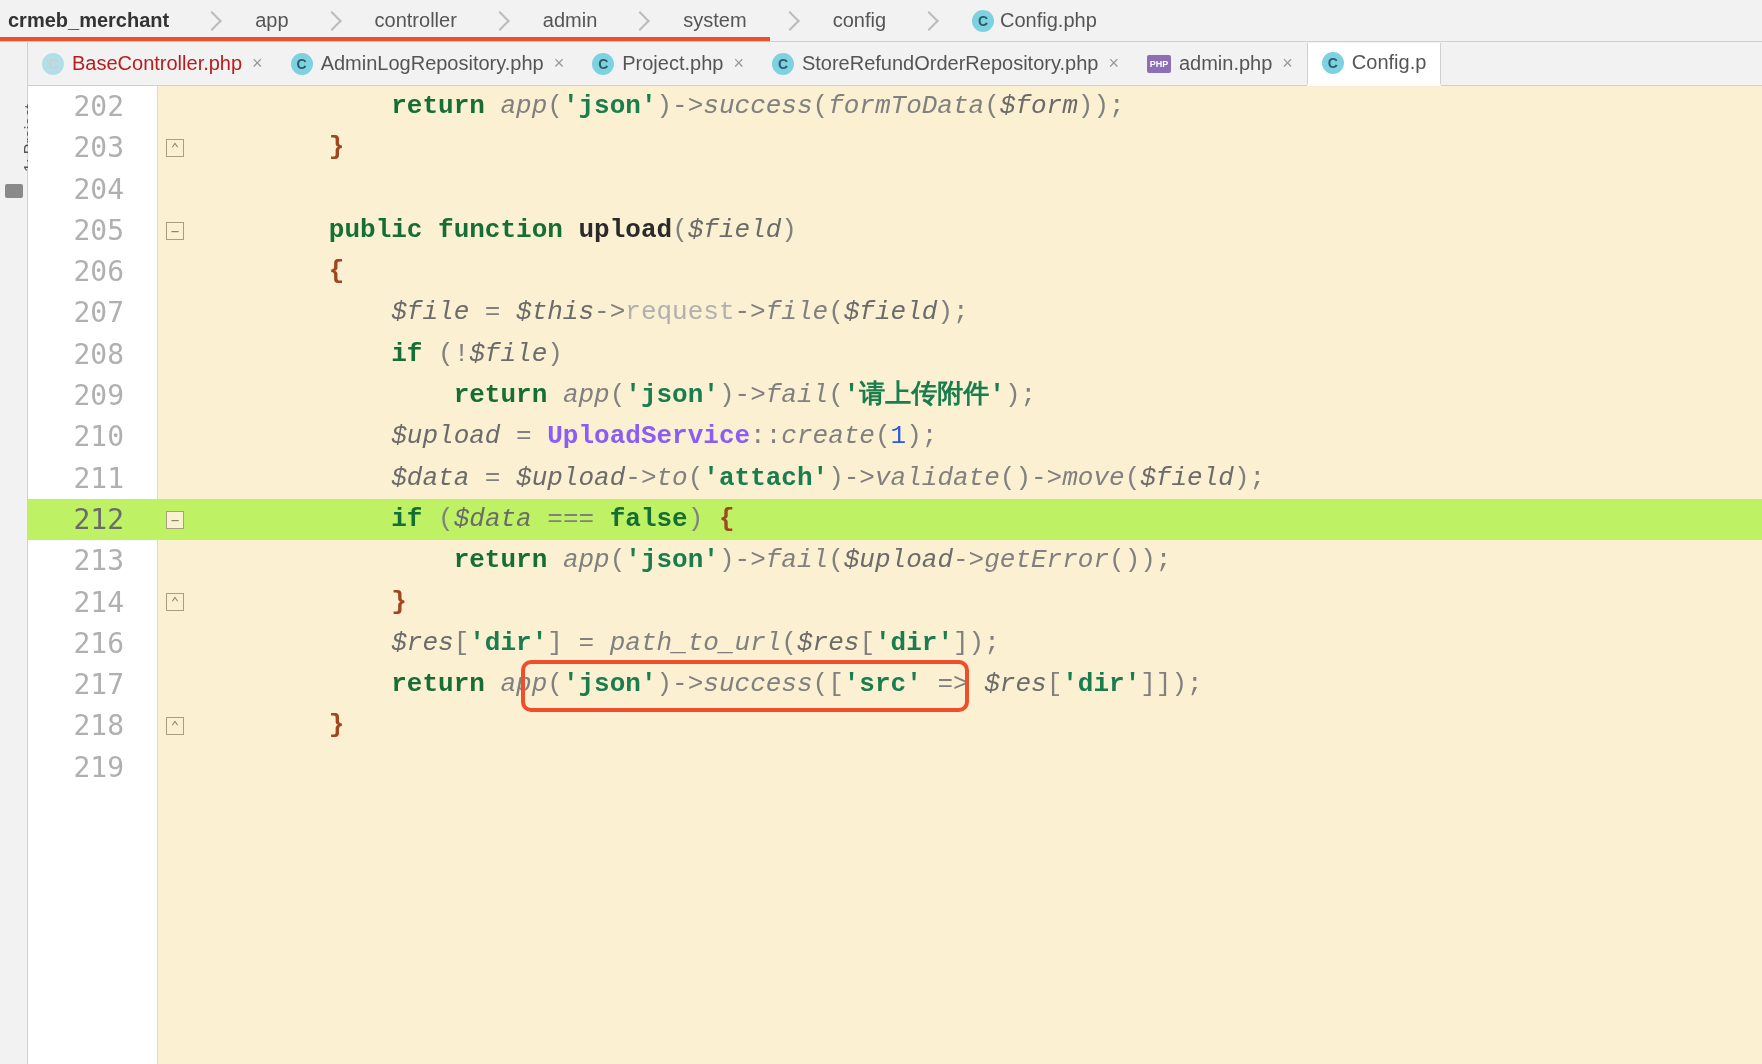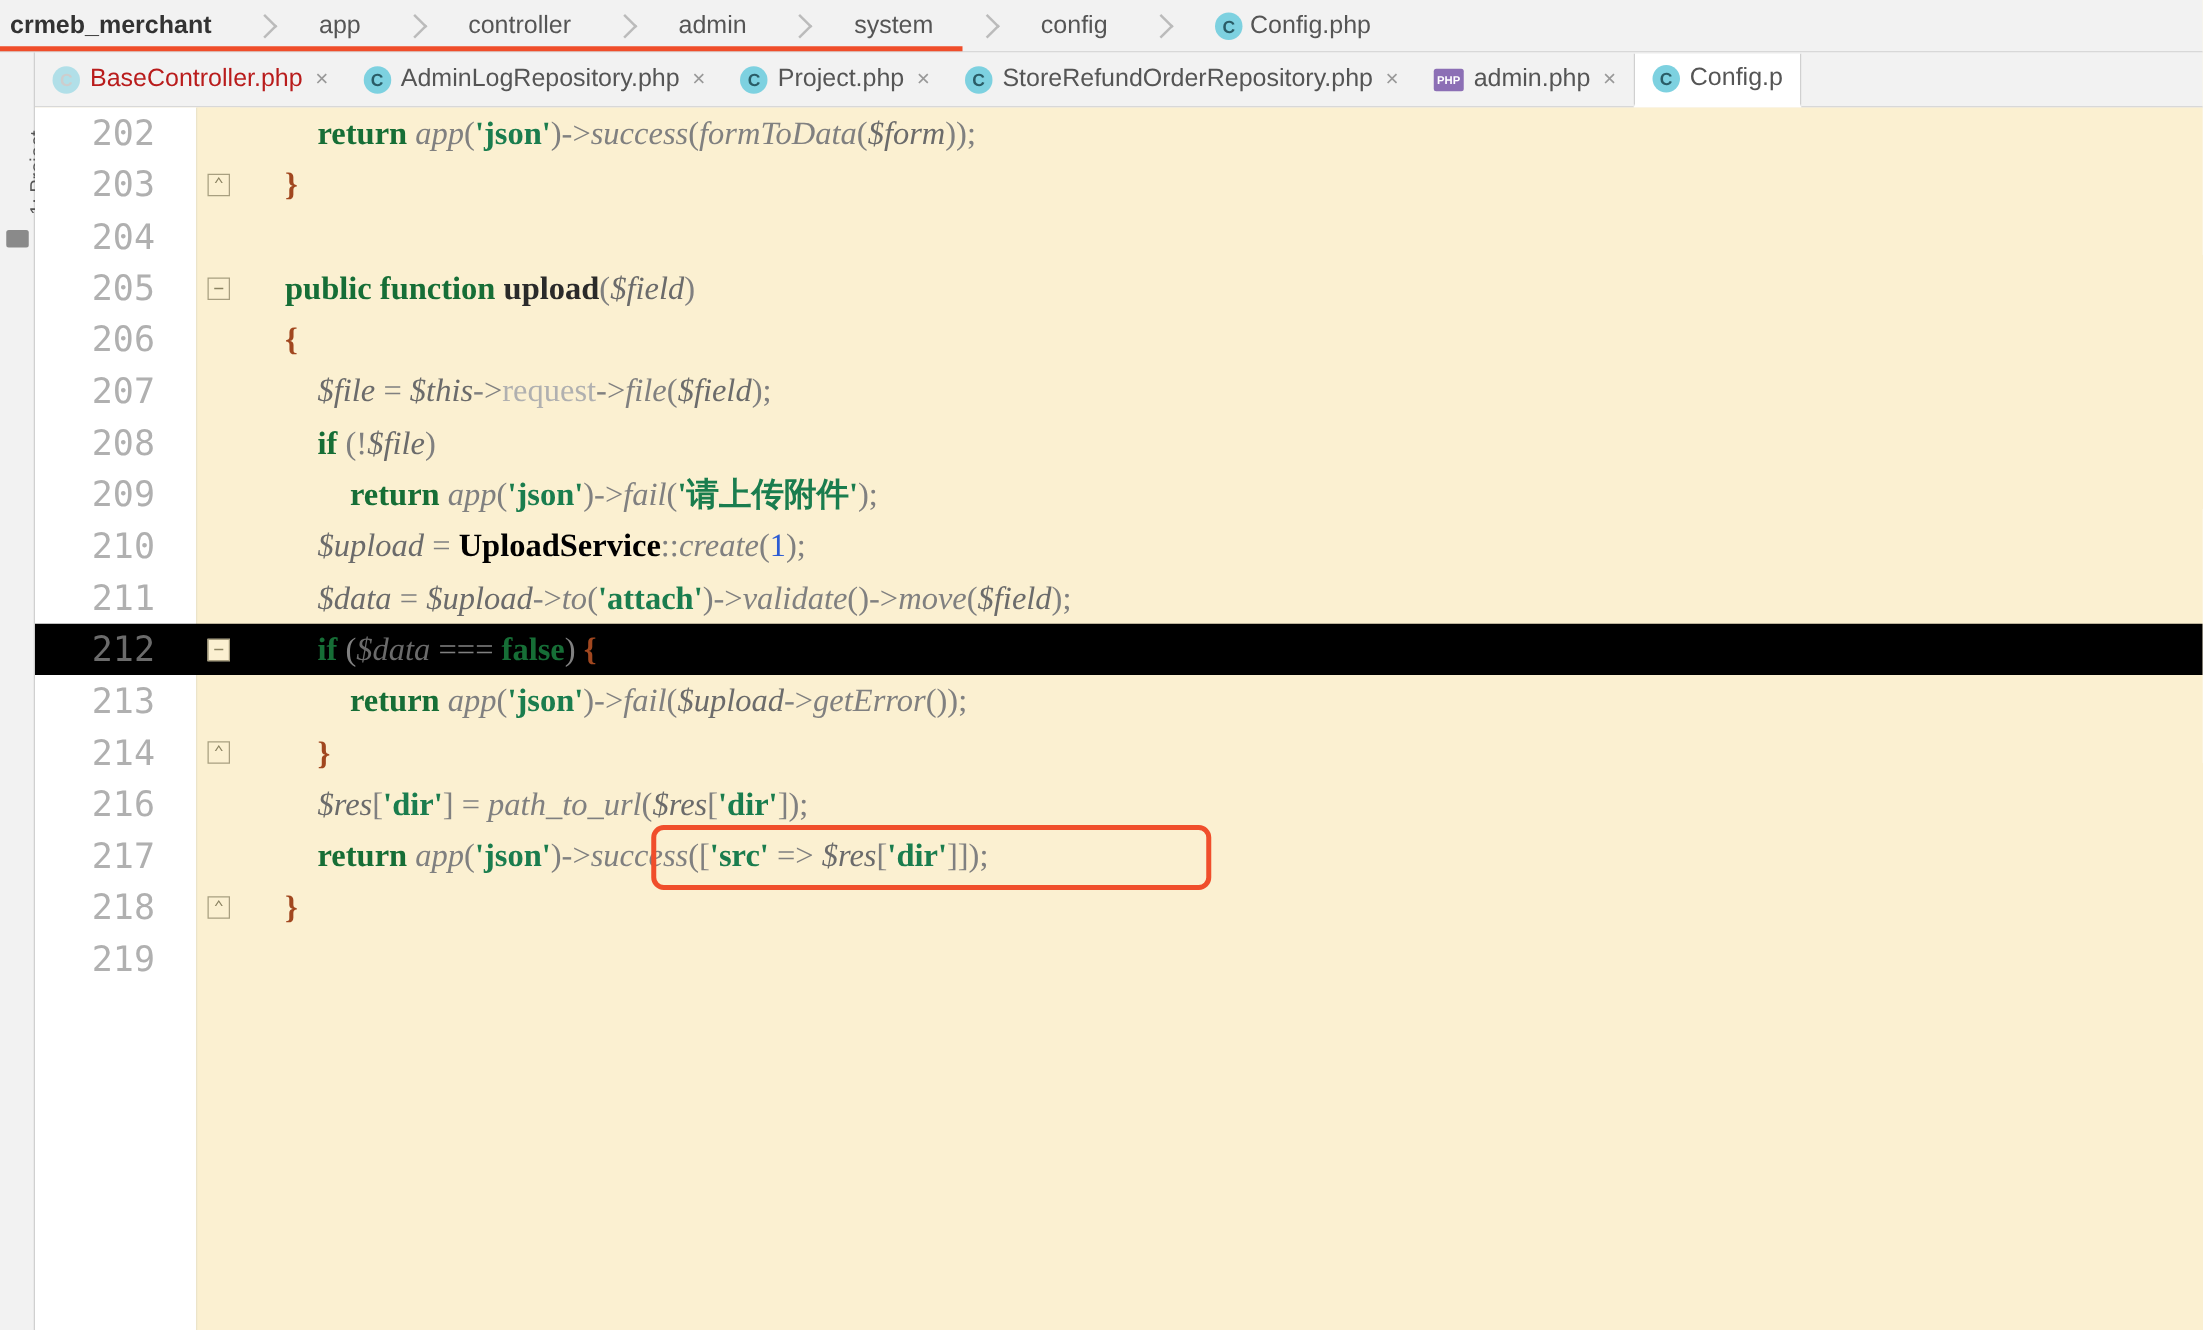--- a/index.html
+++ b/index.html
@@ -162,39 +162,39 @@
     left: 138px;
     width: 18px; height: 18px;
     border: 1.6px solid #a89f80;
     background: #fbf0d1;
     display: flex; align-items: center; justify-content: center;
     font-size: 14px; color: #8b8362;
     line-height: 1;
   }
   .code {
     position: absolute;
-    left: 148px;
-    font-family: Liberation Serif, serif;
+    left: 176px;
+    font-family: Liberation Mono, monospace;
     color: #808080;
   }
-  .line.active { background: #000000; }
+  .line.active { background: #bef264; }
   .line.active .line-num { color: #6b6b6b; }
 
   
   .kw   { color: #166e36; font-weight: 700; } 
   .fn   { color: #2a2a2a; font-weight: 700; } 
   .call { color: #808080; font-style: italic; }
   .var  { color: #6b6b6b; font-style: italic; }
   .str  { color: #1a7d4e; font-weight: 700; }
   .num  { color: #2c5cd4; }
   .punc { color: #808080; }
   .brace{ color: #a1471f; font-weight: 700; }
   .bool { color: #166e36; font-weight: 700;}
   .meth { color: #808080; font-style: italic;}
-  .cls  { color: #000000; font-weight: 700; margin-top: 20px; }
+  .cls  { color: #8b5cf6; font-weight: 700; margin-top: 20px; }
   .dim  { color: #b0b0b0; }
 
   .redbox {
     position: absolute;
     border: 4px solid #f04e2b;
     border-radius: 10px;
     pointer-events: none;
   }
 </style>
 </head>

